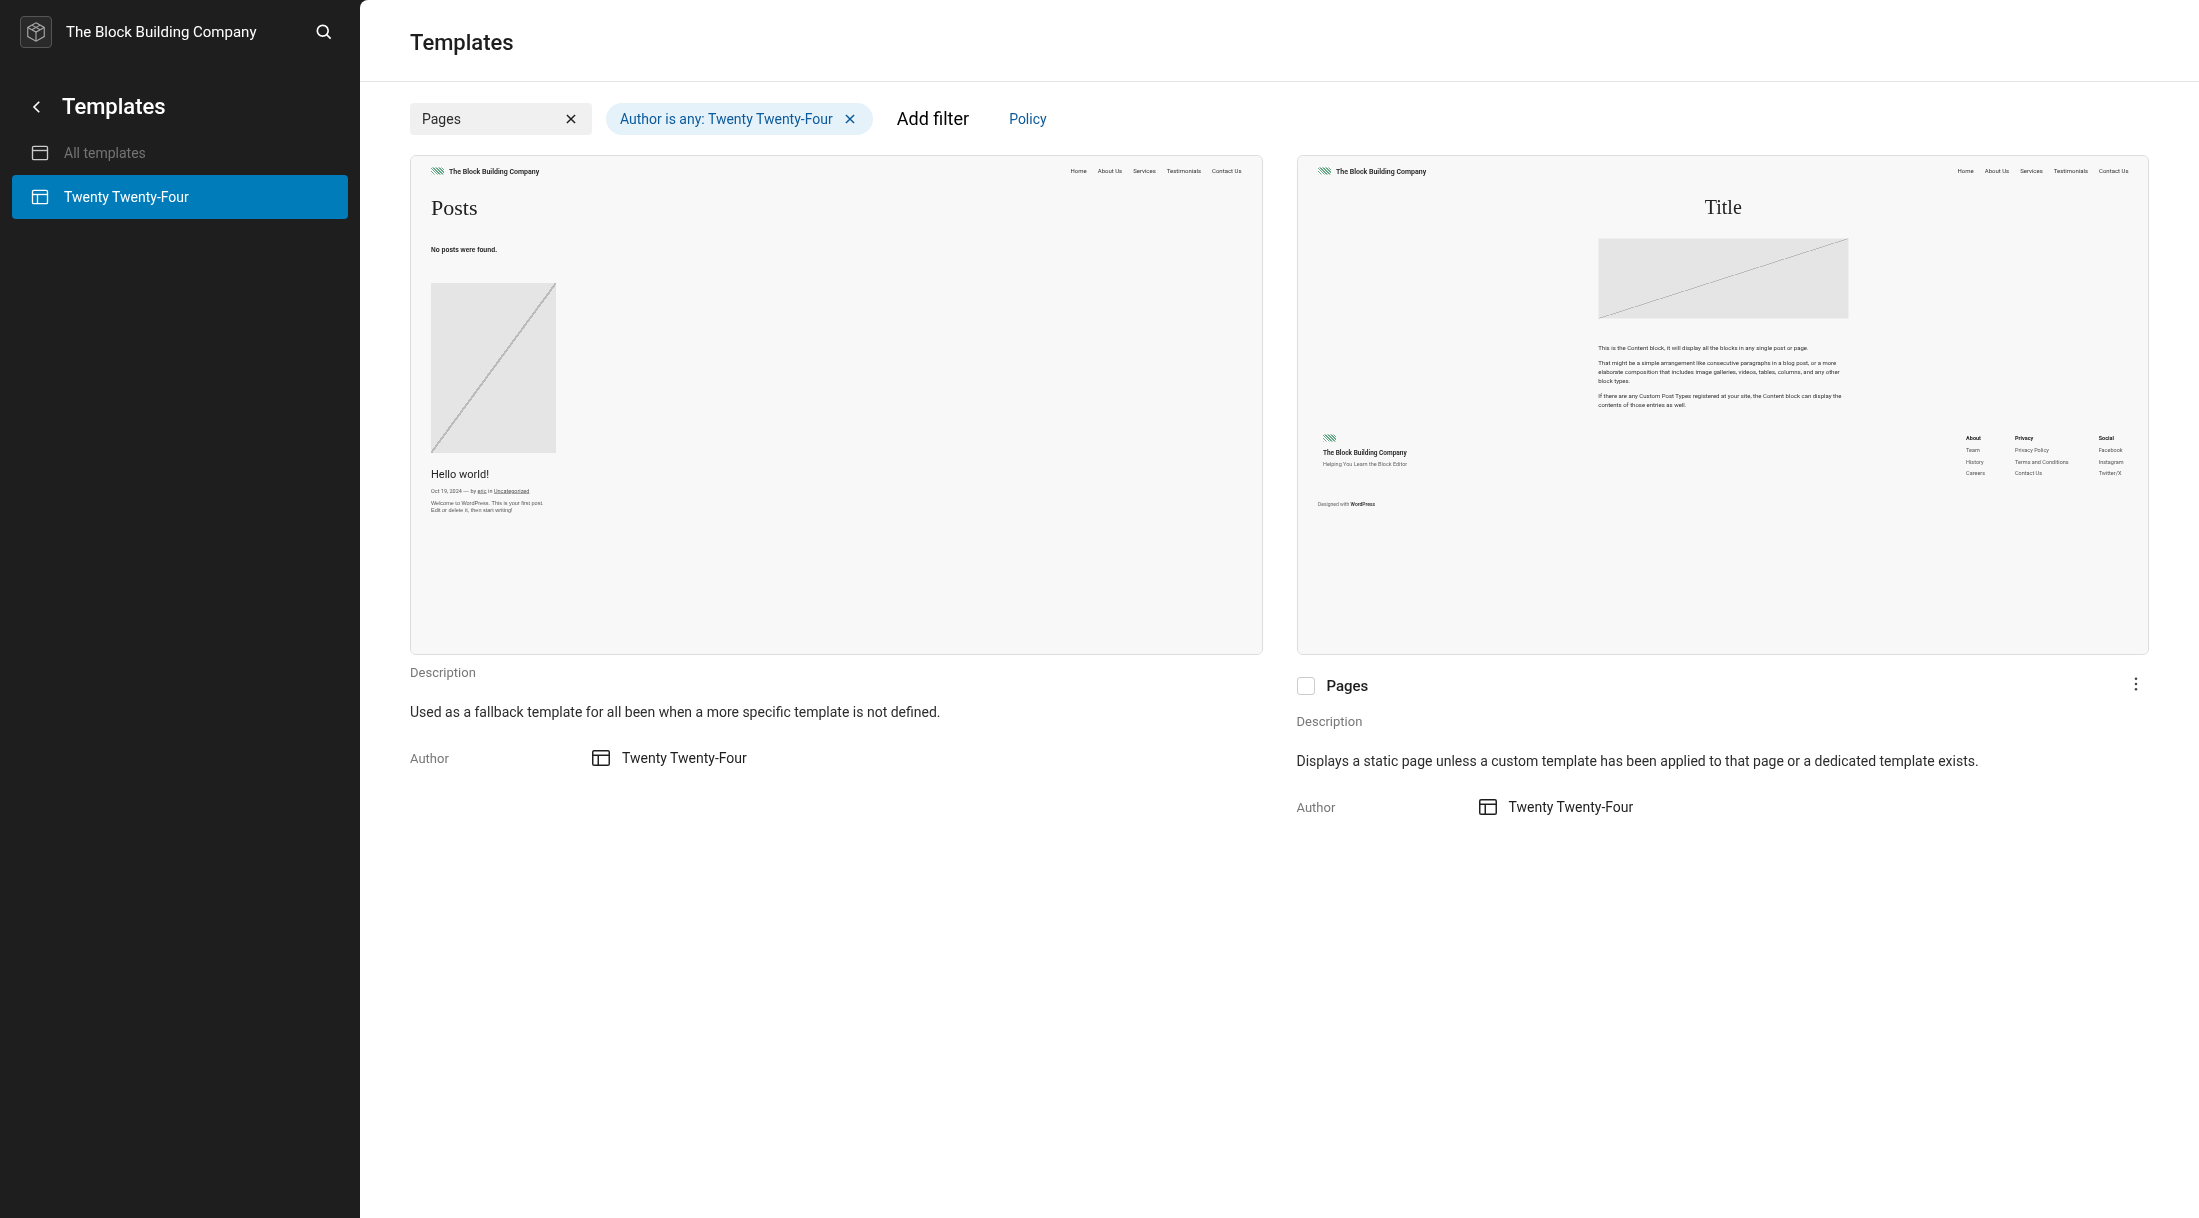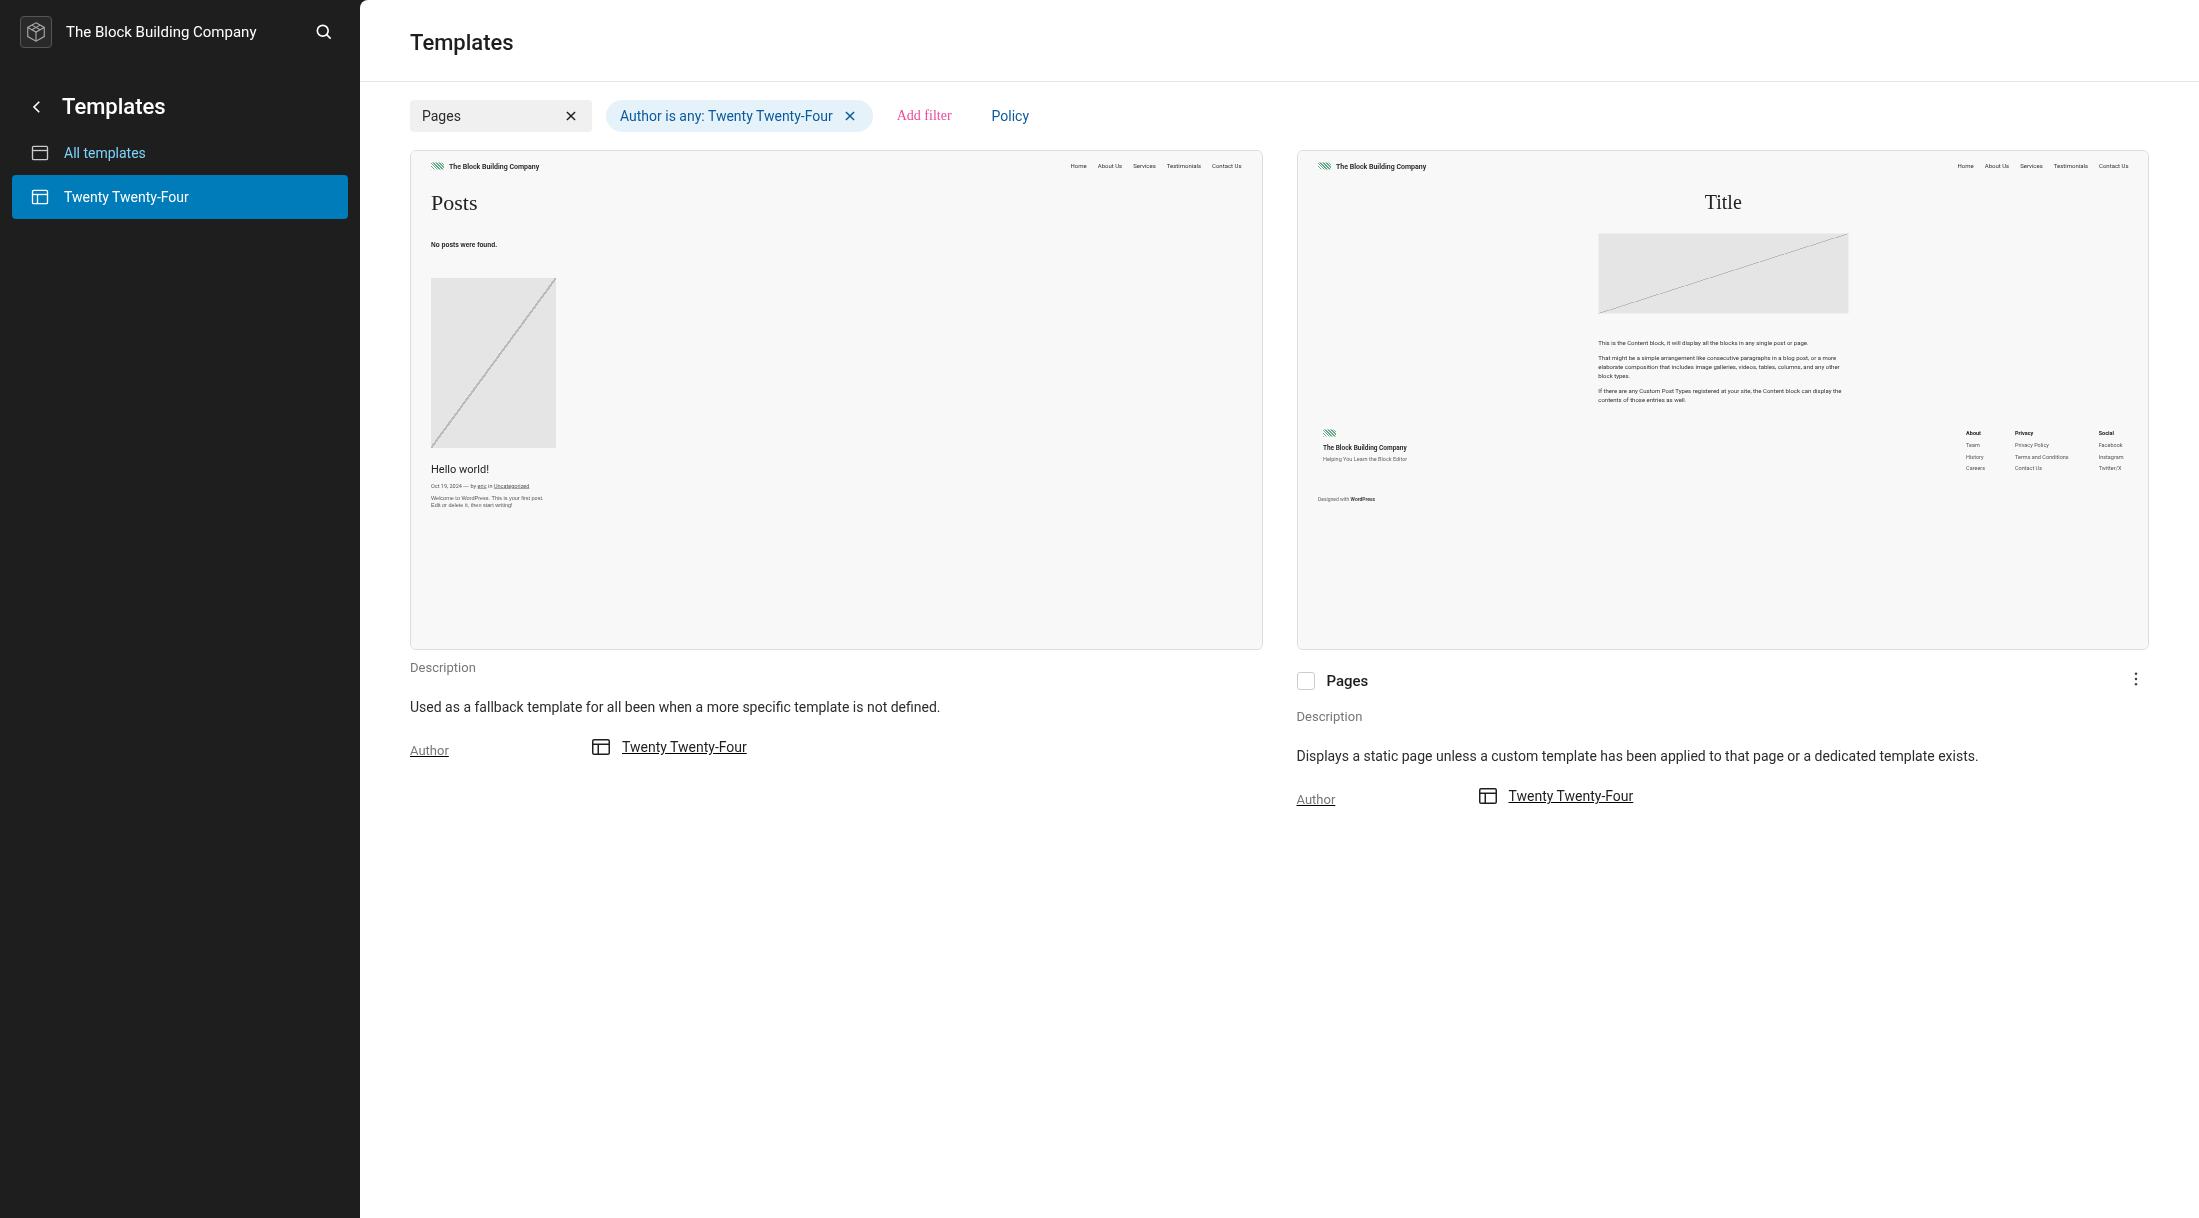--- a/index.html
+++ b/index.html
@@ -12,41 +12,41 @@
 .site-logo svg { width: 22px; height: 22px; }
 .site-title { color: #fff; font-size: 15px; font-weight: 400; flex: 1; }
 .search-btn { width: 32px; height: 32px; display:flex; align-items:center; justify-content:center; background:none; border:none; color:#fff; cursor:pointer; }
 
 .sidebar-nav-header { display: flex; align-items: center; gap: 16px; padding: 30px 28px 12px; }
 .back-btn { background:none; border:none; color:#fff; cursor:pointer; display:flex; }
 .nav-title { color:#fff; font-size: 22px; font-weight: 500; }
 .nav-desc { color:#ccc; font-size: 14px; line-height: 1.5; padding: 6px 28px 24px; }
 
 .nav-list { padding: 0 12px; }
-.nav-item { display:flex; align-items:center; gap: 14px; padding: 12px 18px; border-radius: 4px; cursor:pointer; color:#7dd3fc; font-size:14px; }
+.nav-item { display:flex; align-items:center; gap: 14px; padding: 12px 18px; border-radius: 4px; cursor:pointer; color:#737373; font-size:14px; }
 .nav-item.active { background:#0a7cff; color:#fff; background: #0073e6; background:#007cba; background:#3582c4; background:#0a7cff; }
 .nav-item.active { background:#0e7cce; }
 .nav-item.active { background:#007cba; }
 .nav-item.active { background:#2271b1; }
 .nav-item.active { background:#0073aa; }
 .nav-item.active { background:#007cba; }
 .nav-item svg { flex-shrink:0; }
 
 
 .main { flex:1; background:#fff; display:flex; flex-direction:column; border-radius: 8px 0 0 0; margin-top:0; overflow:auto; }
 .main-header { padding: 30px 50px 26px; border-bottom:1px solid #e5e5e5; }
 .main-title { font-size: 22px; font-weight: 500; color:#1e1e1e; }
 
 .filters-row { display:flex; align-items:center; gap: 14px; padding: 18px 50px 18px 50px; }
 .search-pill { display:flex; align-items:center; background:#f0f0f0; border-radius:4px; padding: 8px 12px; font-size:14px; color:#2c2c2c; }
 .search-pill .pill-text { min-width: 140px; }
 .pill-close { background:none; border:none; cursor:pointer; color:#1e1e1e; padding:0 2px; display:flex; }
 .filter-pill { display:flex; align-items:center; background:#e6f2fa; color:#0a5a9c; border-radius: 18px; padding: 8px 14px; font-size:14px; gap:8px; }
 .filter-pill .pill-close { color:#0a5a9c; }
-.add-filter { font-size:14px; color:#ec4899; cursor:pointer; padding: 8px 10px; font-family: Liberation Serif, serif; }
+.add-filter { font-size:18px; color:#000000; cursor:pointer; padding: 8px 10px; }
 .reset-link { font-size:14px; color:#0a5a9c; cursor:pointer; padding:8px 10px; margin-left: 6px; }
 
 .grid { display:grid; grid-template-columns: 1fr 1fr; gap: 34px; padding: 0 50px 40px; }
 .card { display:flex; flex-direction:column; }
 .preview { border:1px solid #ddd; border-radius:6px; height: 500px; background:#f6f6f6; overflow:hidden; position:relative; }
 .preview-inner { transform: scale(0.5); transform-origin: top left; width:200%; height:200%; background:#f8f8f8; padding: 22px 40px; font-family: Georgia, serif; color:#222;}
 .preview-nav { display:flex; align-items:center; gap:20px; font-family: -apple-system, sans-serif; font-size:13px; margin-bottom: 40px;}
 .preview-nav .pv-site { display:flex; align-items:center; gap:10px; font-weight:600; font-size:14px;}
 .preview-nav .pv-logo { width:26px; height:14px; background: repeating-linear-gradient(45deg,#6a8,#6a8 2px,#fff 2px,#fff 4px); border-radius:2px;}
 .preview-nav .pv-links { margin-left:auto; display:flex; gap:22px; color:#333; font-size:12px;}
@@ -73,21 +73,21 @@
 .pv2-footer-col div { margin-bottom:10px; color:#555;}
 .pv2-designed { font-size:10px; color:#666; margin-top:40px; font-family:-apple-system,sans-serif;}
 .pv2-designed b { color:#333; font-weight:600;}
 
 .card-header { display:flex; align-items:center; padding: 16px 0 4px; gap:12px;}
 .card-check { width:18px; height:18px; border:1px solid #ccc; border-radius:3px; cursor:pointer; background:#fff;}
 .card-title { font-size:15px; font-weight:500; color:#1e1e1e; flex:1;}
 .more-btn { background:none; border:none; cursor:pointer; padding:4px; color:#444;}
 .meta-label { font-size:13px; color:#777; margin:10px 0 22px;}
 .meta-text { font-size:14px; color:#2c2c2c; line-height:1.5;}
-.author-row { display:flex; align-items:flex-end; margin-top:18px;text-decoration:underline;}
+.author-row { display:flex; align-items:center; margin-top:24px;}
 .author-label { font-size:13px; color:#777; width:180px;}
 .author-val { display:flex; align-items:center; gap:10px; font-size:14px; color:#1e1e1e;}
 .author-val svg { width:22px; height:22px;}
 
 
 .main::-webkit-scrollbar{width:14px;} .main::-webkit-scrollbar-thumb{background:#ccc;border-radius:7px;}
 </style>
 </head>
 <body>
 

